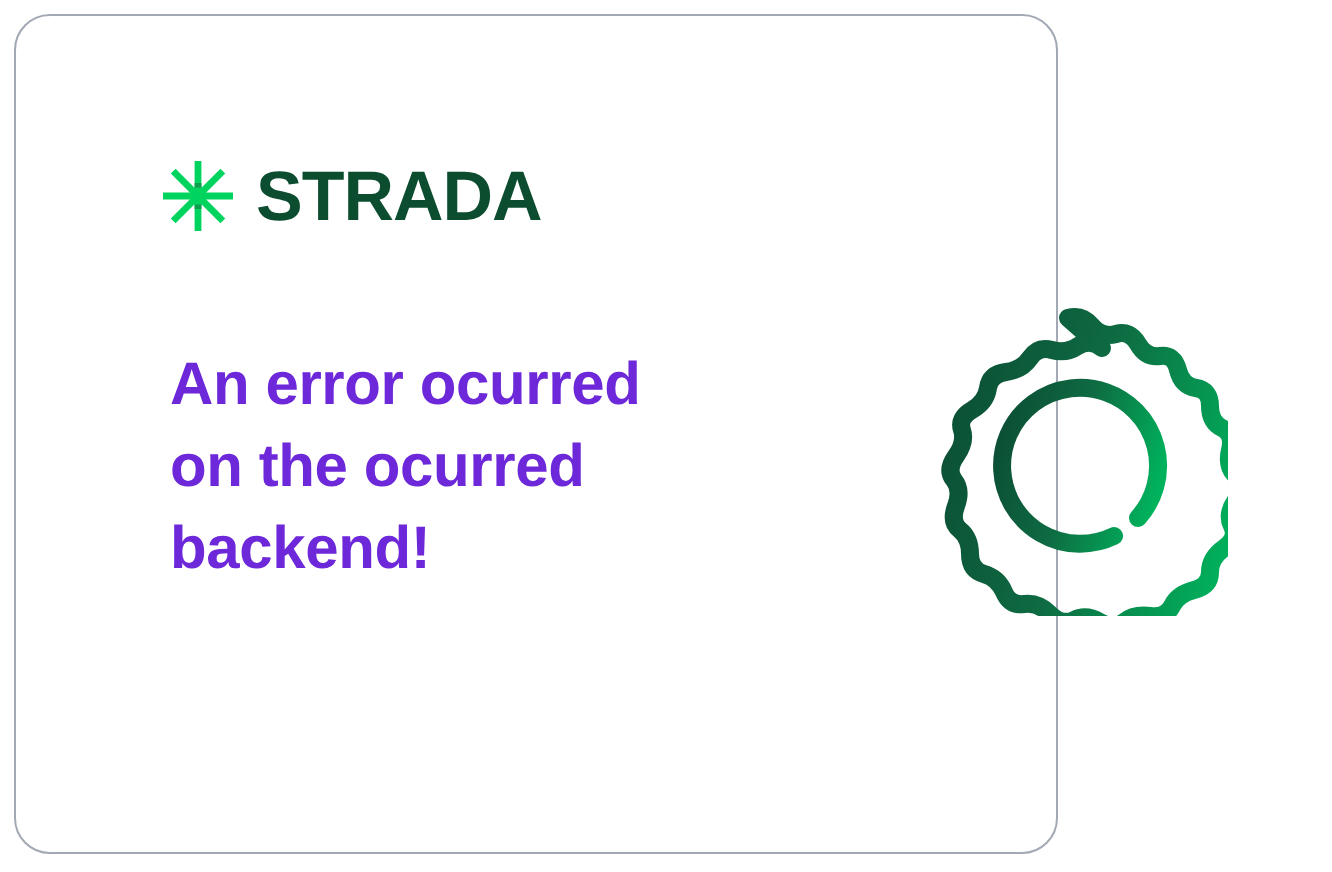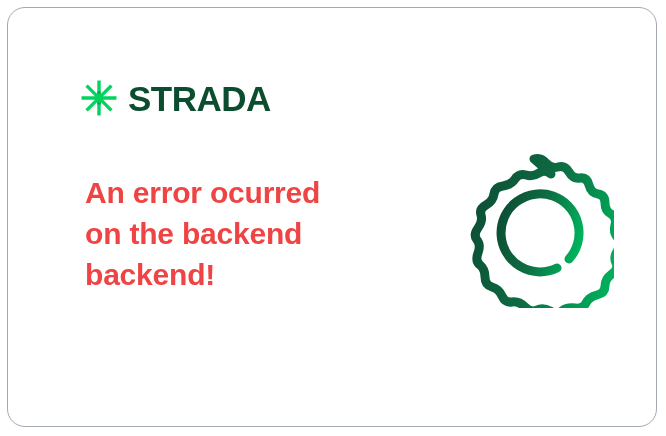--- a/index.html
+++ b/index.html
@@ -16,21 +16,21 @@
   .stage {
     position: relative;
     width: 666px;
     height: 436px;
     background: #ffffff;
   }
   .error-card {
     position: absolute;
     left: 7px;
     top: 7px;
-    width: 650px;
+    width: 522px;
     height: 420px;
     box-sizing: border-box;
     background: #ffffff;
     border: 1px solid #a2a8b4;
     border-radius: 18px;
   }
   .brand {
     position: absolute;
     left: 71px;
     top: 68px;
@@ -57,21 +57,21 @@
   .headline {
     position: absolute;
     left: 77px;
     top: 164px;
     width: 300px;
     margin: 0;
     font-size: 30px;
     line-height: 41px;
     font-weight: bold;
     letter-spacing: -0.2px;
-    color: #ef4444;
+    color: #6d28d9;
     font-family: "Liberation Sans", sans-serif;
   }
   .headline .ln {
     display: block;
   }
   .gear-wrap {
     position: absolute;
     left: 446px;
     top: 138px;
     width: 160px;
@@ -103,21 +103,21 @@
             <line x1="20" y1="13.5" x2="20" y2="26.5" stroke="#0d9e4c"></line>
           </g>
           <circle cx="20" cy="20" r="4.4" fill="#00d45e"></circle>
         </svg>
       </span>
       <span class="brand-word">STRADA</span>
     </div>
 
     <h1 class="headline">
       <span class="ln">An error ocurred</span>
-      <span class="ln">on the backend</span>
+      <span class="ln">on the ocurred</span>
       <span class="ln">backend!</span>
     </h1>
 
     <div class="gear-wrap">
       <svg class="gear-svg" viewBox="0 0 160 162" xmlns="http://www.w3.org/2000/svg" aria-hidden="true">
         <defs>
           <linearGradient id="gearGrad" x1="0" y1="0.35" x2="1" y2="0.65">
             <stop offset="0%" stop-color="#0c5136"></stop>
             <stop offset="45%" stop-color="#0e6b42"></stop>
             <stop offset="100%" stop-color="#00b25c"></stop>

